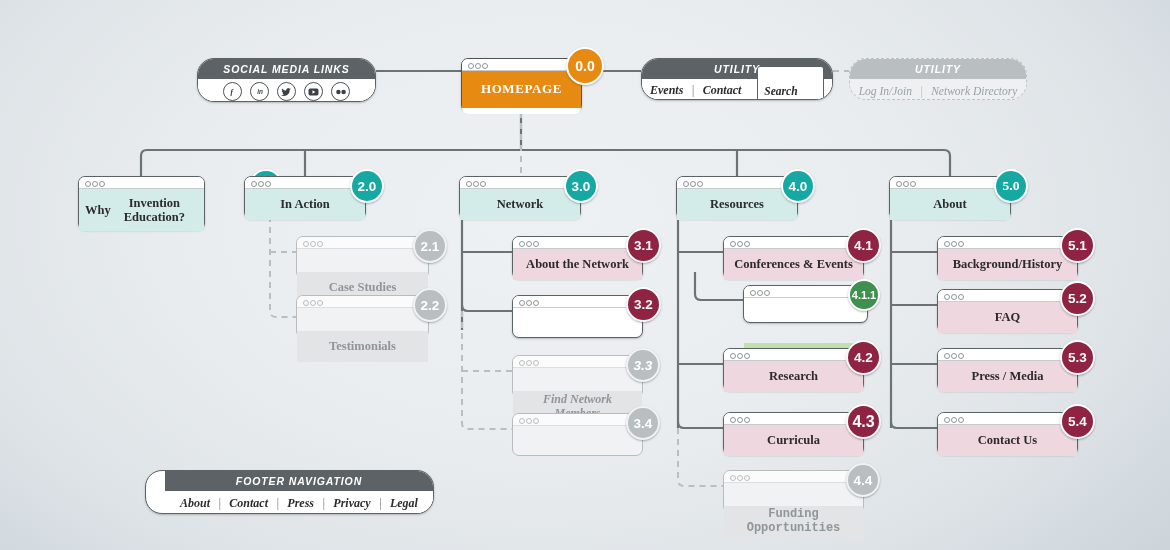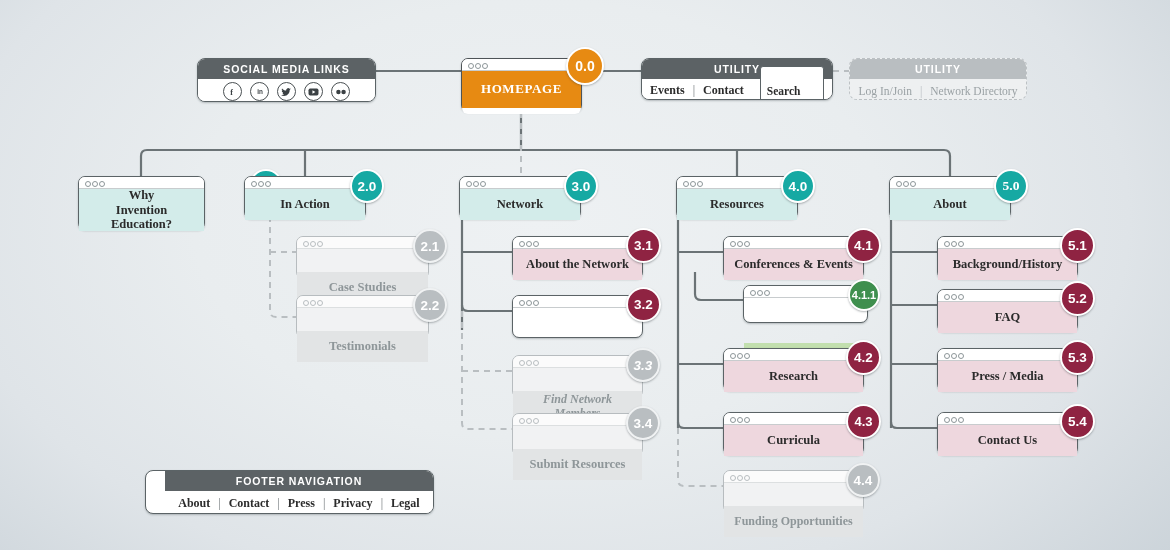--- a/index.html
+++ b/index.html
@@ -80,25 +80,26 @@
 
   .v-off{border-color:#b7bcbf;box-shadow:none;background:#f1f2f3;}
   .v-off .chrome{background:#fbfbfb;border-bottom-color:#dcdfe0;}
   .v-off .chrome i{border-color:#b9bec1;}
   .v-off .body{background:#e2e4e5;color:#8e9699;margin-top:23px;}
   .b-off{background:#b9bec1;border:2.5px solid #f0f2f3;}
 
   
   .panel{
     position:absolute;box-sizing:border-box;
-    border-radius:8px;
+    border-radius:17px;
     background:#ffffff;
     border:1.3px solid #5b6366;
     box-shadow:0 1px 2px rgba(40,50,55,.28);
     overflow:hidden;
+    font-style:italic;
   }
   .panel .ptitle{
     background:#5c6265;color:#ffffff;
     font-family:"Liberation Sans", sans-serif;
     font-weight:bold;font-size:10.5px;letter-spacing:.9px;
     text-align:center;
     padding:4px 0 4px;
   }
   .panel .pbody{
     display:flex;align-items:center;justify-content:center;
@@ -263,21 +264,21 @@
     <div class="foot"></div>
     <div class="badge b-home" style="left:104px;top:-12px;width:34px;height:34px;font-size:14px;">0.0</div>
   </div>
 
   <div class="node v-l1" style="left:78px;top:176px;width:127px;height:54px;">
     <div class="chrome">
         <i></i>
         <i></i>
         <i></i>
       </div>
-    <div class="body" style="height:42px;flex-direction:column;">
+    <div class="body" style="height:42px;flex-direction:row;">
       <span>Why</span>
       <span>Invention Education?</span>
     </div>
     <div class="badge b-l1" style="left:170px;top:-8px;width:30px;height:30px;font-size:13.5px;">1.0</div>
   </div>
 
   <div class="node v-l1" style="left:244px;top:176px;width:122px;height:43px;">
     <div class="chrome">
         <i></i>
         <i></i>
@@ -345,21 +346,20 @@
     <div class="body" style="height:31px;font-size:12px;">Find Network Members</div>
     <div class="badge b-off" style="left:113px;top:-8px;width:30px;height:30px;font-size:13.5px;">3.3</div>
   </div>
 
   <div class="node v-off" style="left:512px;top:413px;width:131px;height:43px;">
     <div class="chrome">
         <i></i>
         <i></i>
         <i></i>
       </div>
-    <div class="body" style="height:31px;">Submit Resources</div>
     <div class="badge b-off" style="left:113px;top:-8px;width:30px;height:30px;font-size:13.5px;">3.4</div>
   </div>
 
   <div class="node v-l1" style="left:676px;top:176px;width:122px;height:43px;">
     <div class="chrome">
         <i></i>
         <i></i>
         <i></i>
       </div>
     <div class="body" style="height:31px;">Resources</div>
@@ -396,30 +396,30 @@
     <div class="badge b-l2" style="left:122px;top:-9px;width:31px;height:31px;font-size:13.5px;">4.2</div>
   </div>
 
   <div class="node v-l2" style="left:723px;top:412px;width:141px;height:43px;">
     <div class="chrome">
         <i></i>
         <i></i>
         <i></i>
       </div>
     <div class="body" style="height:31px;">Curricula</div>
-    <div class="badge b-l2" style="left:122px;top:-9px;width:31px;height:31px;font-size:13px;">4.3</div>
+    <div class="badge b-l2" style="left:122px;top:-9px;width:31px;height:31px;font-size:16px;">4.3</div>
   </div>
 
   <div class="node v-off" style="left:723px;top:470px;width:141px;height:43px;">
     <div class="chrome">
         <i></i>
         <i></i>
         <i></i>
       </div>
-    <div class="body" style="height:31px;font-size:12px;">Funding Opportunities</div>
+    <div class="body" style="height:31px;font-size:12px;font-family:Liberation Mono, monospace;">Funding Opportunities</div>
     <div class="badge b-off" style="left:122px;top:-8px;width:30px;height:30px;font-size:13.5px;">4.4</div>
   </div>
 
   <div class="node v-l1" style="left:889px;top:176px;width:122px;height:43px;">
     <div class="chrome">
         <i></i>
         <i></i>
         <i></i>
       </div>
     <div class="body" style="height:31px;">About</div>

